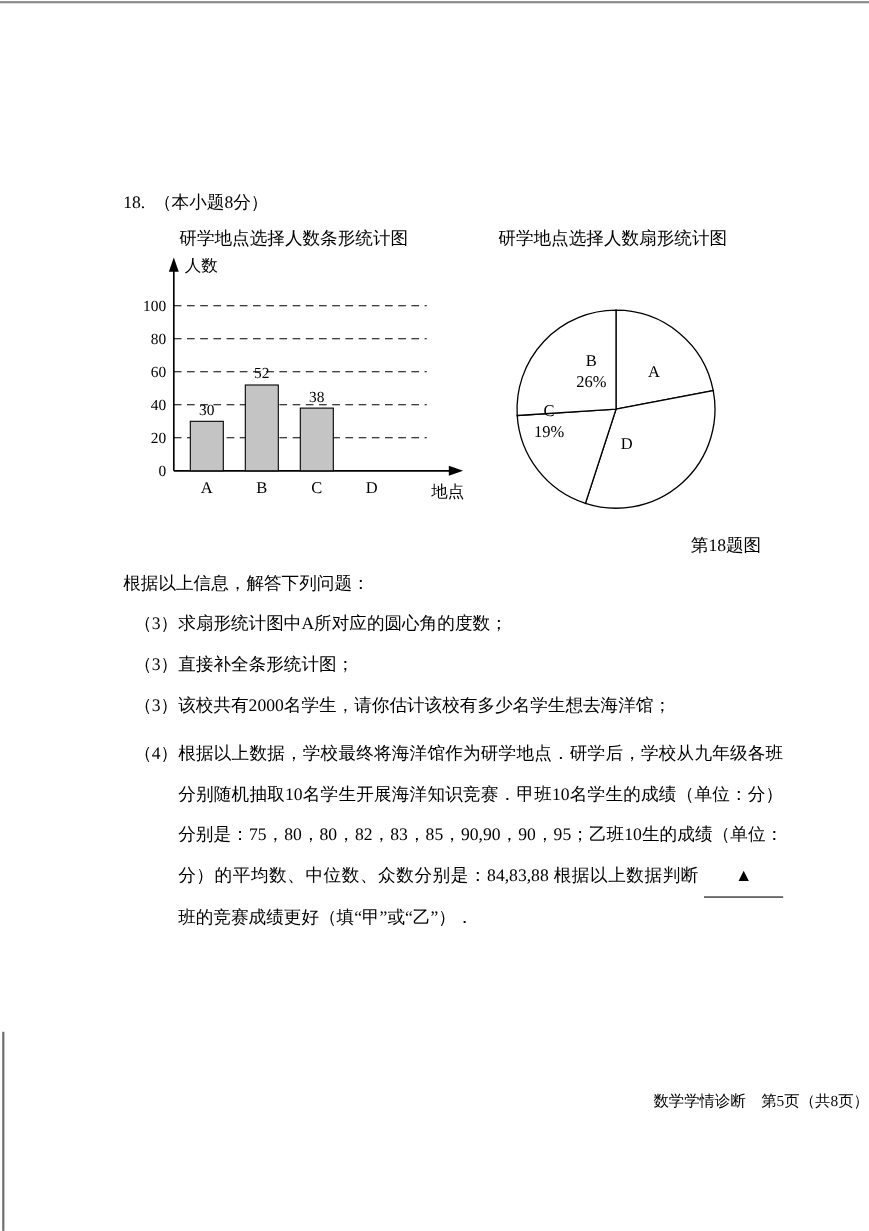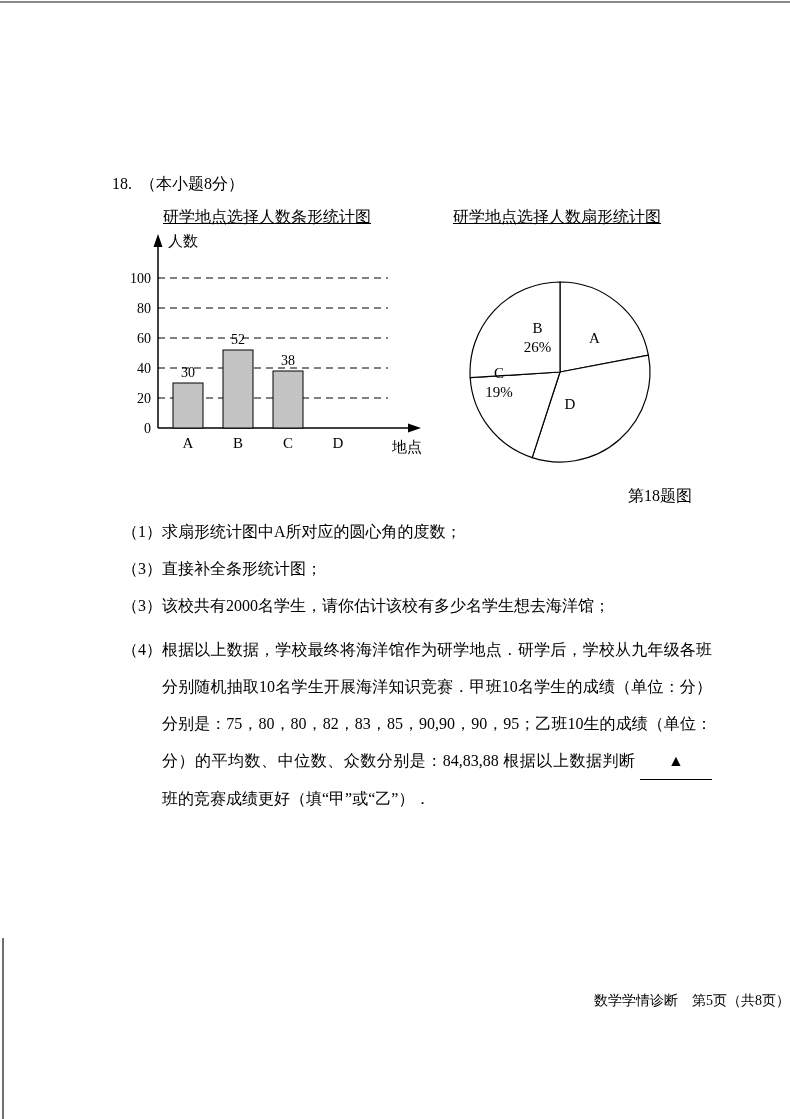--- a/index.html
+++ b/index.html
@@ -8,21 +8,21 @@
     font-family:"Liberation Serif","DejaVu Serif",serif; color:#000;
     position:relative;
   }
   .scan-top { position:absolute; top:1px; left:0; width:100%; height:2px; background:#8a8a8a; }
   .scan-left { position:absolute; left:2px; top:938px; width:2px; height:181px; background:#6f6f6f; }
   .content { position:absolute; left:112px; top:126px; width:600px; font-size:16px; }
   .q-header { margin-bottom:8px;margin-top:48px; }
   .q-header span { margin-right:4px; }
   .intro { text-align:justify; line-height:35px; }
   .figure { margin-top:12px; }
-  .fig-titles { display:flex;text-decoration:underline; }
+  .fig-titles { display:flex; }
   .fig-title-bar { width:310px; text-align:center; }
   .fig-title-pie { width:270px; text-align:center; }
   .charts { display:flex; align-items:flex-start; }
   svg { display:block; }
   svg text { font-family:"Liberation Serif","DejaVu Serif",serif; }
   .pie-svg { margin-top:16px; }
   .fig-caption { width:580px; text-align:right; margin-top:-8px; }
   .instruction { margin-top:12px; line-height:24px; }
   .q-item { padding-left:10px; margin-top:13px; line-height:24px; }
   .q4 { display:flex; }
@@ -89,23 +89,24 @@
           <text x="115.5" y="89.0" text-anchor="middle" font-size="15">B</text>
           <text x="115.5" y="108.0" text-anchor="middle" font-size="15">26%</text>
           <text x="77.1" y="134.4" text-anchor="middle" font-size="15">C</text>
           <text x="77.1" y="153.4" text-anchor="middle" font-size="15">19%</text>
           <text x="147.8" y="164.5" text-anchor="middle" font-size="15">D</text>
         </svg>
     </div>
     <div class="fig-caption">第18题图</div>
   </div>
 
+  <div class="instruction">根据以上信息，解答下列问题：</div>
 
   <div>
-    <div class="q-item">（1）求扇形统计图中A所对应的圆心角的度数；</div>
+    <div class="q-item">（3）求扇形统计图中A所对应的圆心角的度数；</div>
     <div class="q-item">（3）直接补全条形统计图；</div>
     <div class="q-item">（3）该校共有2000名学生，请你估计该校有多少名学生想去海洋馆；</div>
     <div class="q-item q4">
       <span class="q4-marker">（4）</span>
       <div class="q4-body">
         <span>根据以上数据，学校最终将海洋馆作为研学地点．研学后，学校从九年级各班分别随机抽取10名学生开展海洋知识竞赛．甲班10名学生的成绩（单位：分）分别是：75，80，80，82，83，85，90,90，90，95；乙班10生的成绩（单位：分）的平均数、中位数、众数分别是：84,83,88 根据以上数据判断</span>
         <span class="blank"><span>▲</span></span>
         <span>班的竞赛成绩更好（填“甲”或“乙”）．</span>
       </div>
     </div>

